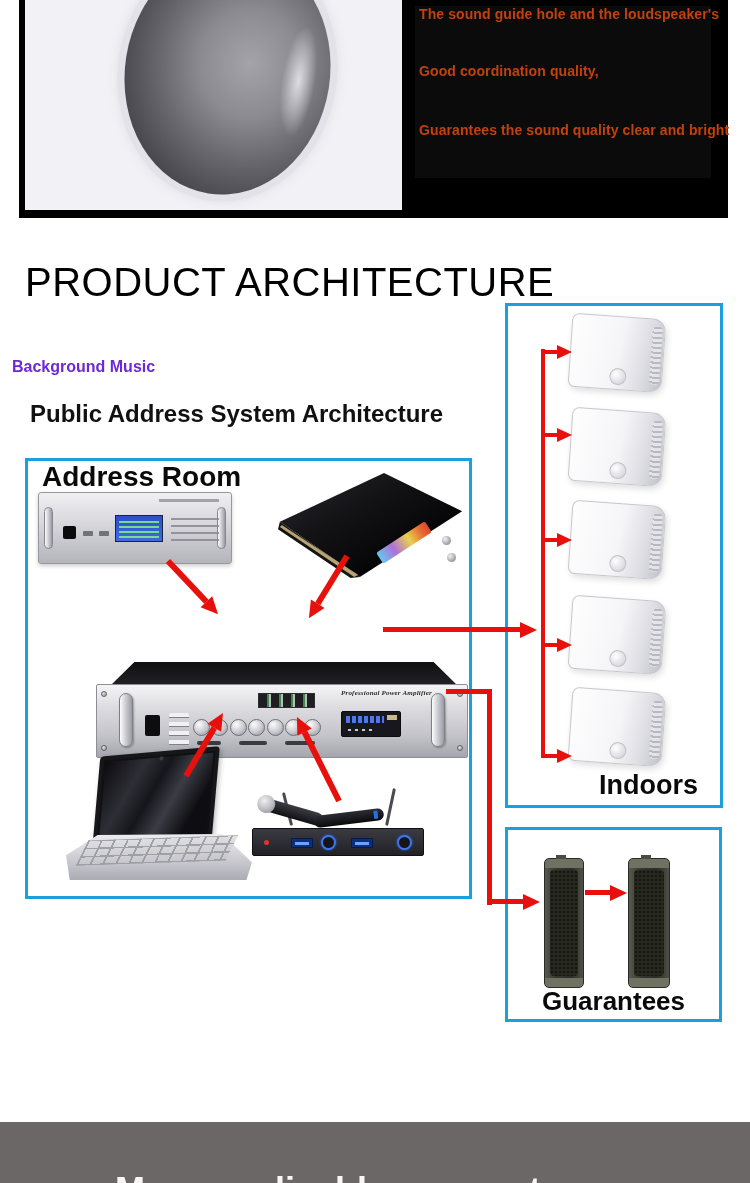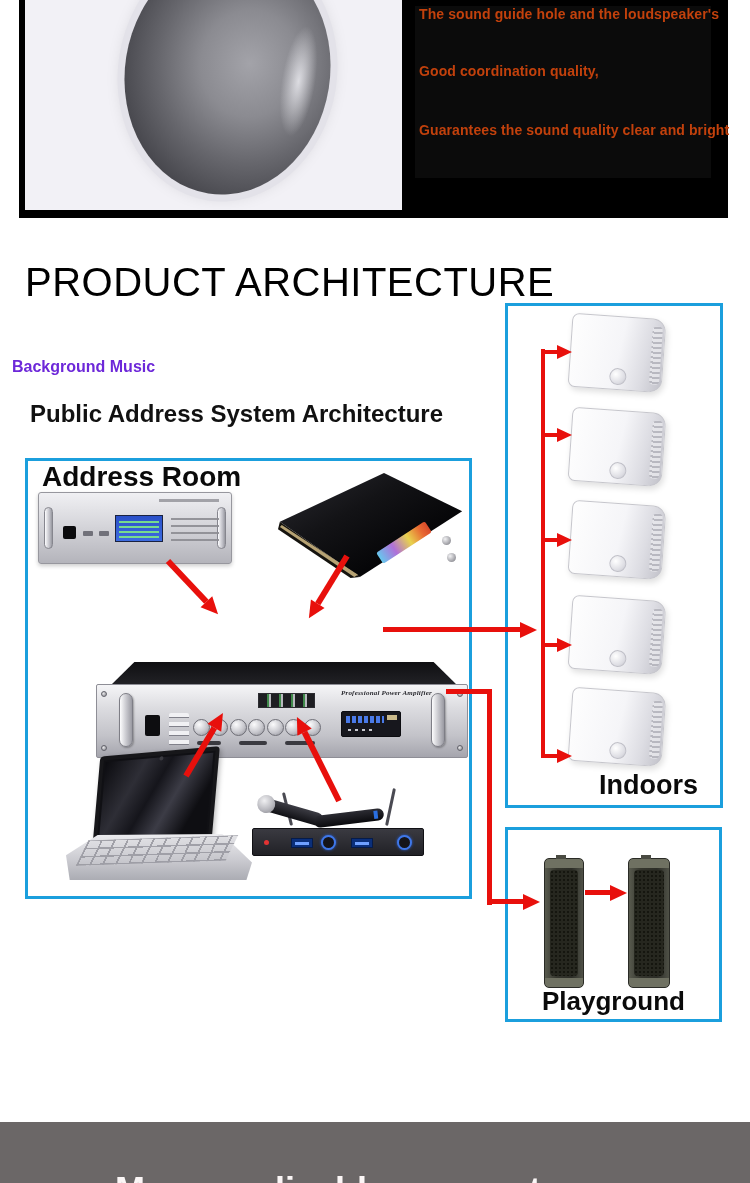--- a/index.html
+++ b/index.html
@@ -219,21 +219,21 @@
 <div id="arch-sub1">Background Music</div>
 <div id="arch-sub2">Public Address System Architecture</div>
 
 <div id="box-control" class="zone">
   <div id="lbl-control">Address Room</div>
 </div>
 <div id="box-indoors" class="zone">
   <div id="lbl-indoors">Indoors</div>
 </div>
 <div id="box-playground" class="zone">
-  <div id="lbl-playground">Playground</div>
+  <div id="lbl-playground">Guarantees</div>
 </div>
 
 <div id="tuner">
   <div id="t-h1" class="t-handle"></div>
   <div id="t-h2" class="t-handle"></div>
   <div id="t-pwr"></div>
   <div id="t-p1" class="t-port"></div>
   <div id="t-p2" class="t-port"></div>
   <div id="t-screen"></div>
   <div id="t-text"></div>

